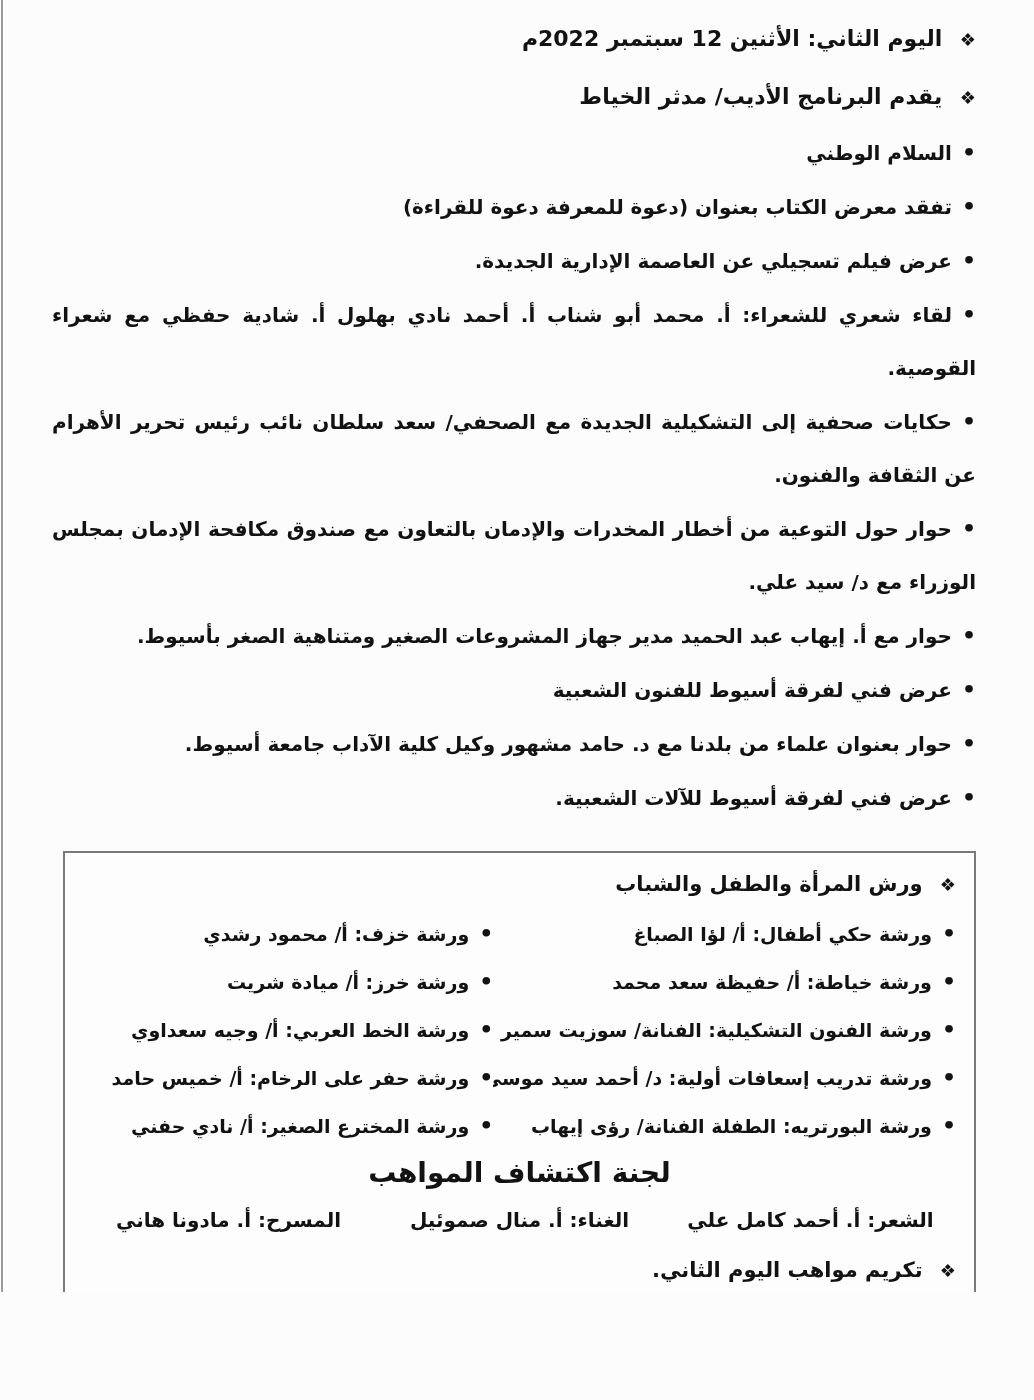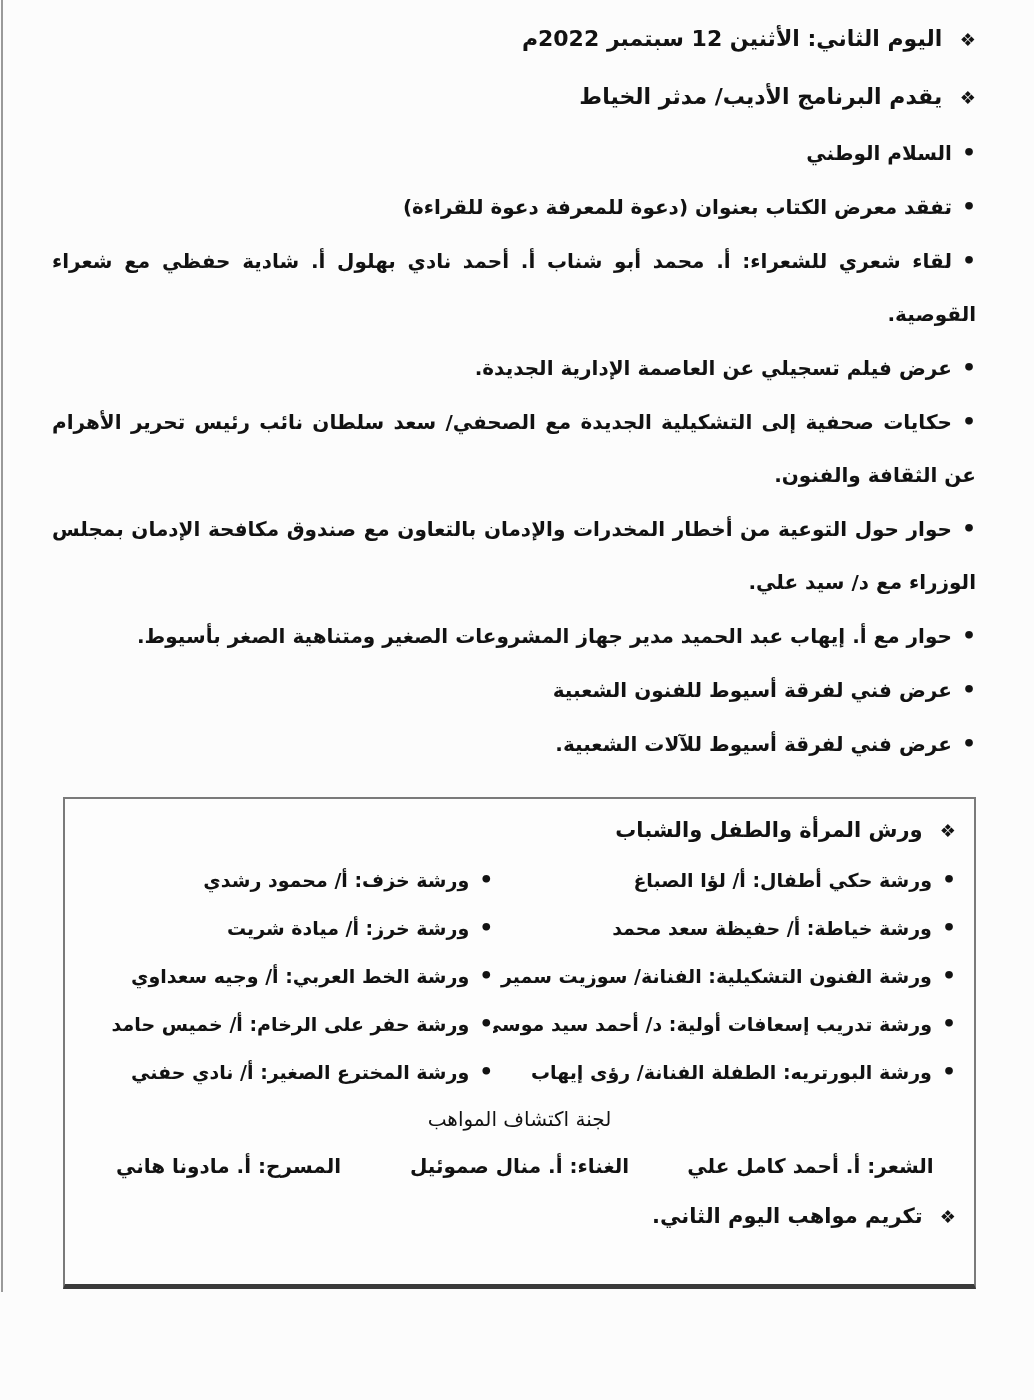--- a/index.html
+++ b/index.html
@@ -39,21 +39,21 @@
     font-weight:bold;font-size:21px;line-height:50px;white-space:nowrap;
   }
   .wgrid{
     display:grid;grid-template-columns:53% 47%;
   }
   .wcell{
     font-weight:bold;font-size:19px;line-height:48px;
     text-align:right;white-space:nowrap;overflow:hidden;
   }
   .committee-title{
-    text-align:center;font-weight:normal;font-size:20px;line-height:46px;white-space:nowrap;
+    text-align:center;font-weight:bold;font-size:28px;line-height:46px;white-space:nowrap;
   }
   .cgrid{display:grid;grid-template-columns:1fr 1fr 1fr;}
   .ccell{
     text-align:center;font-weight:bold;font-size:20px;line-height:48px;white-space:nowrap;
   }
   .honoring-line{
     font-weight:bold;font-size:21px;line-height:52px;text-align:right;white-space:nowrap;
   }
 </style>
 </head>
@@ -70,26 +70,27 @@
     </div>
 
     <div class="diamond-line">
       <span class="diamond">❖</span>
       <span>يقدم البرنامج الأديب/ مدثر الخياط</span>
     </div>
 
     <div>
       <p class="bullet-para"><span class="dot">•</span><span>السلام الوطني</span></p>
       <p class="bullet-para"><span class="dot">•</span><span>تفقد معرض الكتاب بعنوان (دعوة للمعرفة دعوة للقراءة)</span></p>
+      <p class="bullet-para"><span class="dot">•</span><span>عرض فيلم تسجيلي عن العاصمة الإدارية الجديدة.</span></p>
       <p class="bullet-para"><span class="dot">•</span><span>لقاء شعري للشعراء: أ. محمد أبو شناب أ. أحمد نادي بهلول أ. شادية حفظي مع شعراء القوصية.</span></p>
-      <p class="bullet-para"><span class="dot">•</span><span>عرض فيلم تسجيلي عن العاصمة الإدارية الجديدة.</span></p>
       <p class="bullet-para"><span class="dot">•</span><span>حكايات صحفية إلى التشكيلية الجديدة مع الصحفي/ سعد سلطان نائب رئيس تحرير الأهرام عن الثقافة والفنون.</span></p>
       <p class="bullet-para"><span class="dot">•</span><span>حوار حول التوعية من أخطار المخدرات والإدمان بالتعاون مع صندوق مكافحة الإدمان بمجلس الوزراء مع د/ سيد علي.</span></p>
       <p class="bullet-para"><span class="dot">•</span><span>حوار مع أ. إيهاب عبد الحميد مدير جهاز المشروعات الصغير ومتناهية الصغر بأسيوط.</span></p>
       <p class="bullet-para"><span class="dot">•</span><span>عرض فني لفرقة أسيوط للفنون الشعبية</span></p>
+      <p class="bullet-para"><span class="dot">•</span><span>حوار بعنوان علماء من بلدنا مع د. حامد مشهور وكيل كلية الآداب جامعة أسيوط.</span></p>
       <p class="bullet-para"><span class="dot">•</span><span>عرض فني لفرقة أسيوط للآلات الشعبية.</span></p>
     </div>
 
     <div class="box">
 
       <div class="box-title">
         <span class="diamond">❖</span>
         <span>ورش المرأة والطفل والشباب</span>
       </div>
 

